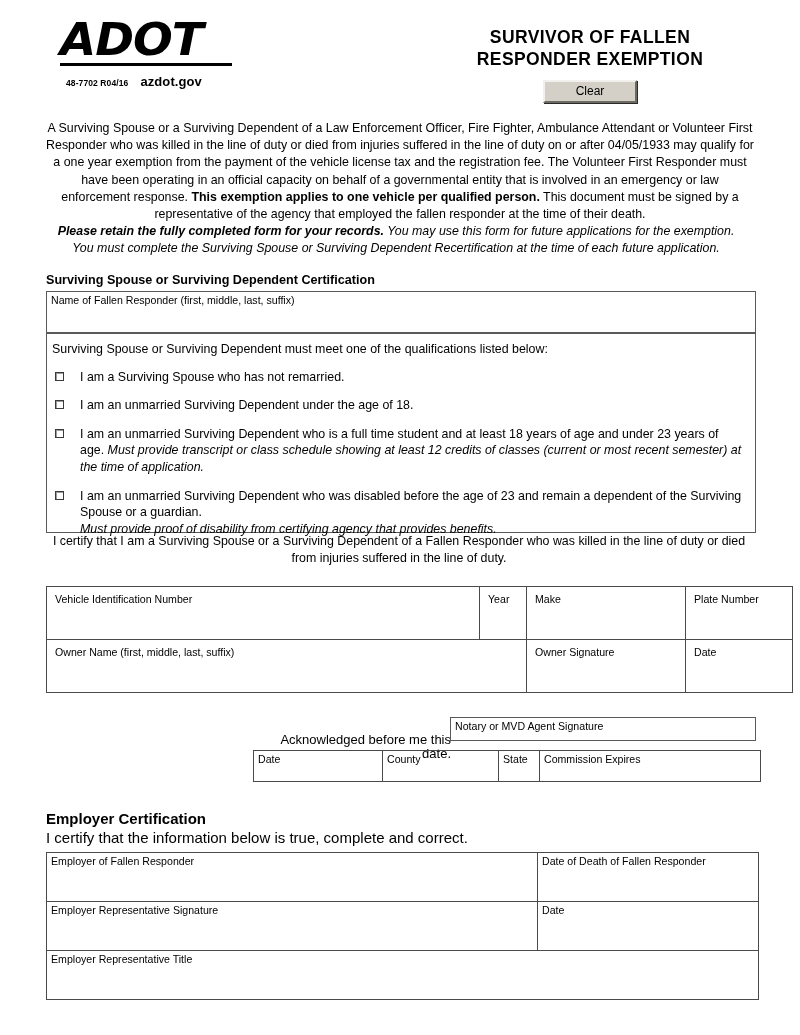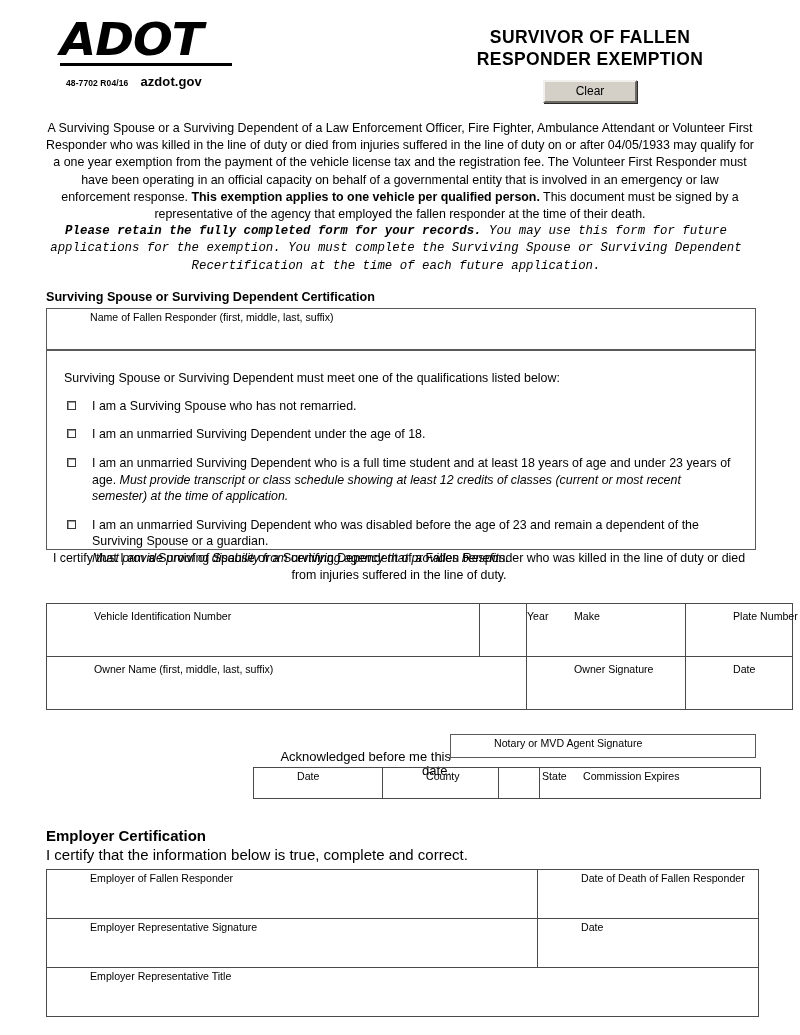--- a/index.html
+++ b/index.html
@@ -127,21 +127,20 @@
     font-size: 12.4px;
     line-height: 17.2px;
     text-align: center;
   }
   p.para b { font-weight: 700; }
   .para-intro { width: 708px; }
   .para-italic {
     margin-top: 15px;
     font-style: italic;
     width: 700px;
-    font-family: Liberation Mono, monospace;
   }
   .para-italic .lead { font-weight: 700; font-style: italic; }
 
   .section-head {
     margin-top: 15px;
     font-size: 12.6px;
     font-weight: 700;
     line-height: 15px;
   }
 
@@ -149,34 +148,33 @@
   .box {
     box-sizing: border-box;
     border: 1px solid #5a5a5a;
     position: relative;
   }
   .field-label {
     font-size: 10.6px;
     line-height: 12px;
     padding: 2px 0 0 4px;
     white-space: nowrap;
-    margin-left: 39px;
   }
 
   .name-box {
     margin-top: 3px;
     width: 710px;
     height: 42px;
   }
   .qual-box {
     margin-top: 0;
     width: 710px;
     height: 200px;
     border-top: 1px solid #5a5a5a;
-    padding: 12px;
+    padding: 0;
   }
   .qual-intro {
     font-size: 12.4px;
     line-height: 16px;
     padding: 7px 0 0 5px;
   }
   .qual-item {
     display: flex;
     align-items: flex-start;
     padding: 0 10px 0 5px;

